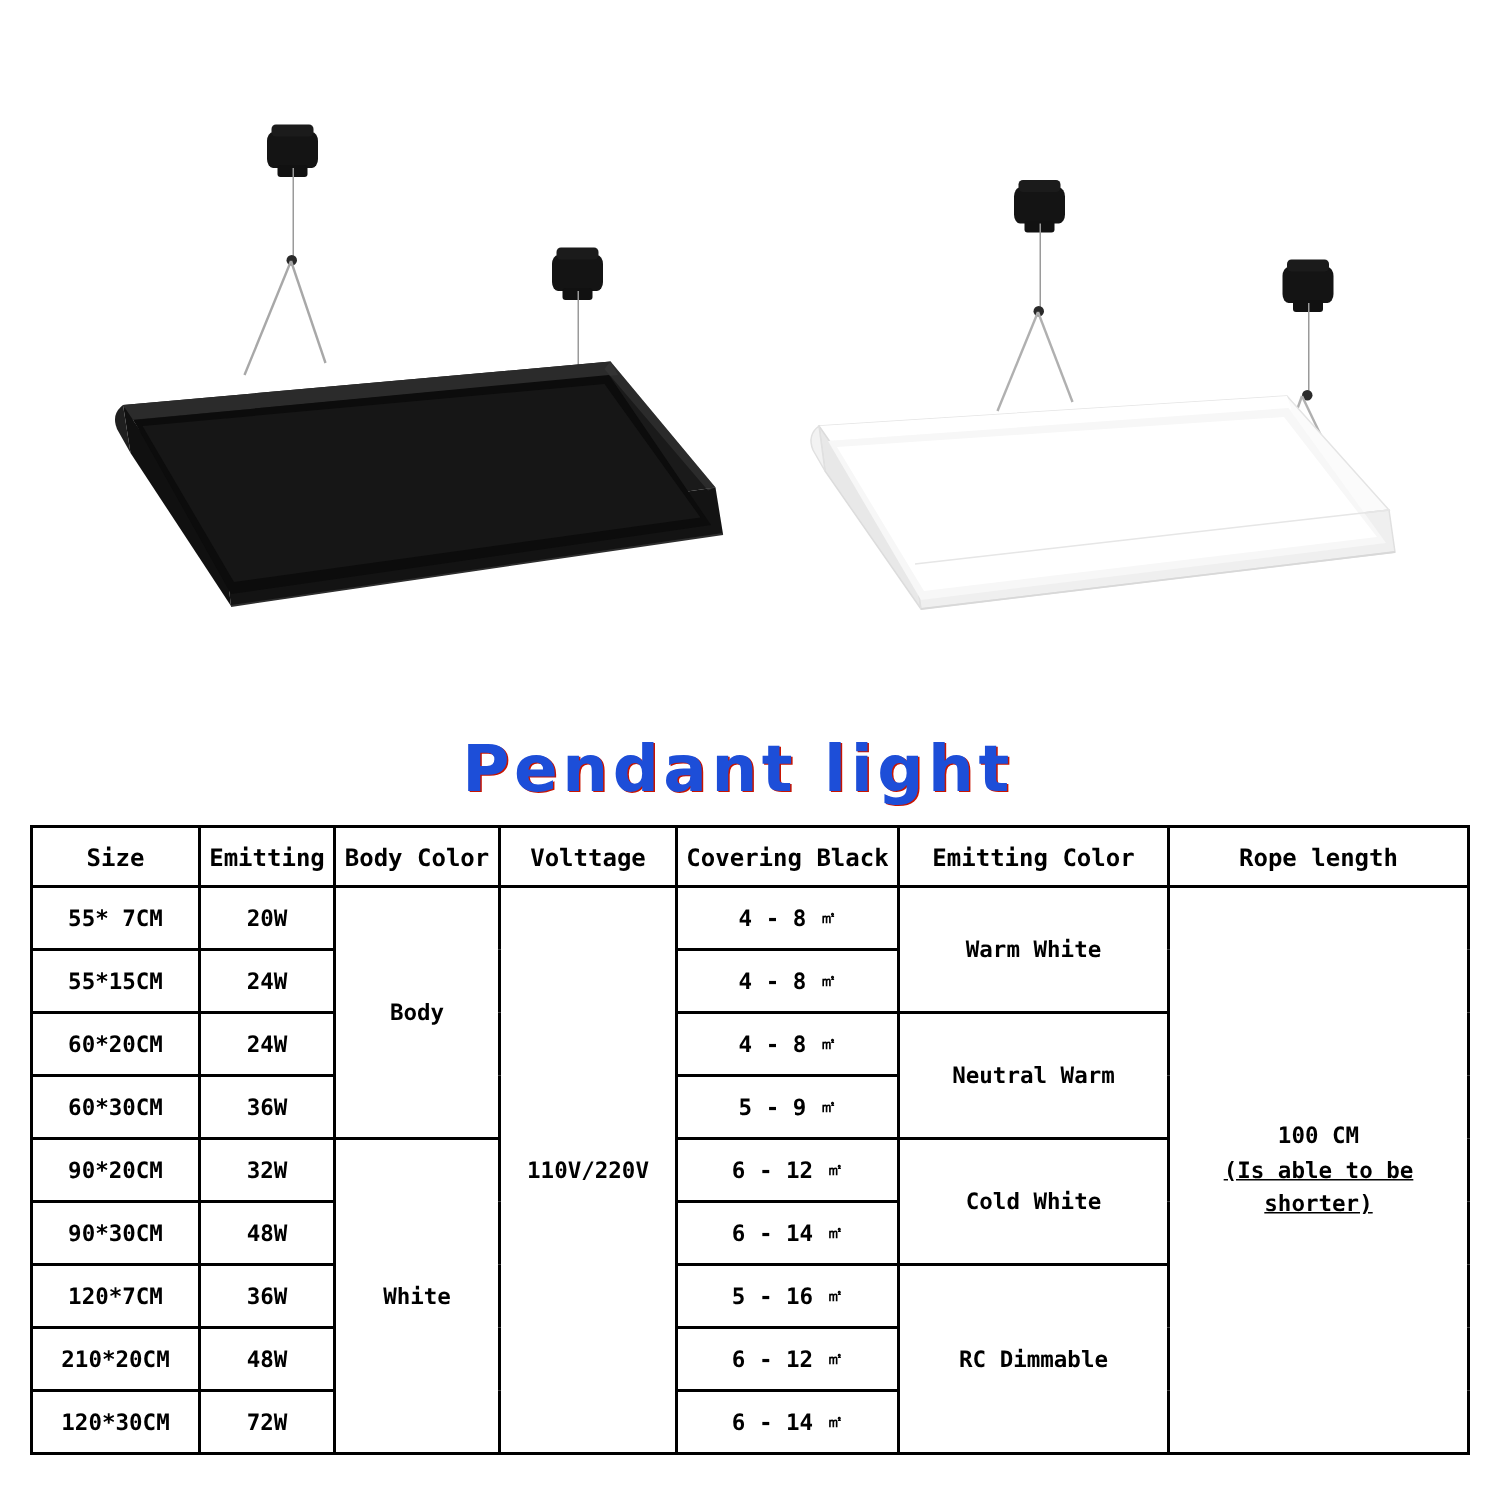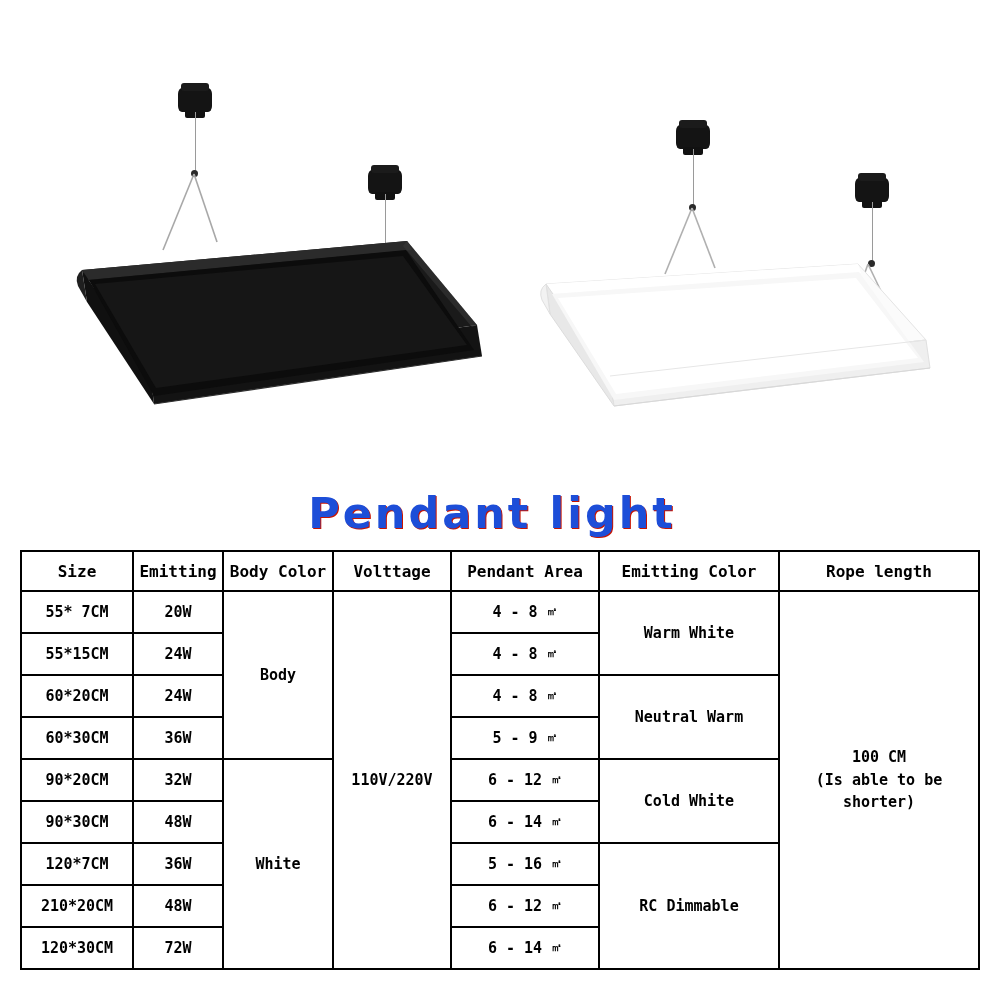--- a/index.html
+++ b/index.html
@@ -111,21 +111,21 @@
   .col-rope { width: 200px; }
   .unit {
     font-size: 11px;
     vertical-align: 2px;
   }
   .rope-cell {
     line-height: 1.5;
     font-size: 15px;
   }
   .rope-main { display: block; text-align: center; }
-  .rope-sub { display: block; }
+  .rope-sub { display: block; text-decoration: underline; }
 </style>
 </head>
 <body>
 
 <div class="product-area">
 
   <div class="lamp">
 
     <div class="canopy" style="left:178px; top:88px;"></div>
     <div class="wire" style="left:195px; top:112px; height:60px;"></div>
@@ -213,21 +213,21 @@
       <col class="col-cover">
       <col class="col-emit">
       <col class="col-rope">
   </colgroup>
   <thead>
     <tr>
       <th>Size</th>
       <th>Emitting</th>
       <th>Body Color</th>
       <th>Volttage</th>
-      <th>Pendant Area</th>
+      <th>Covering Black</th>
       <th>Emitting Color</th>
       <th>Rope length</th>
     </tr>
   </thead>
   <tbody>
 
     <tr>
       <td>55* 7CM</td>
       <td>20W</td>
       <td rowspan="4">Body</td>

